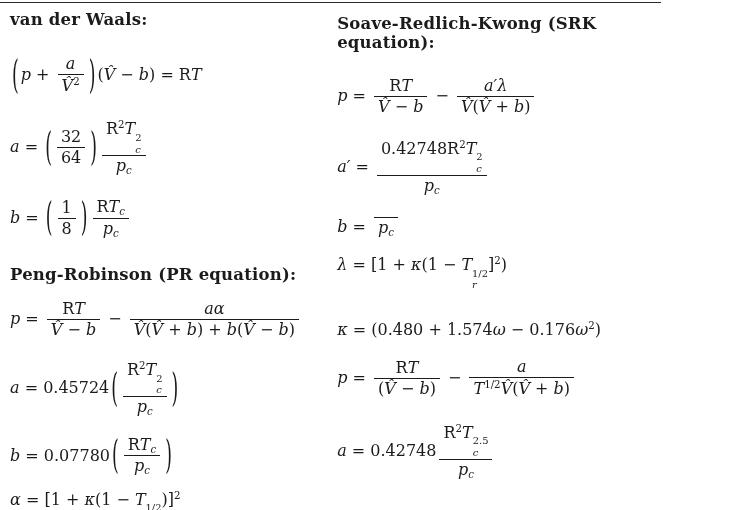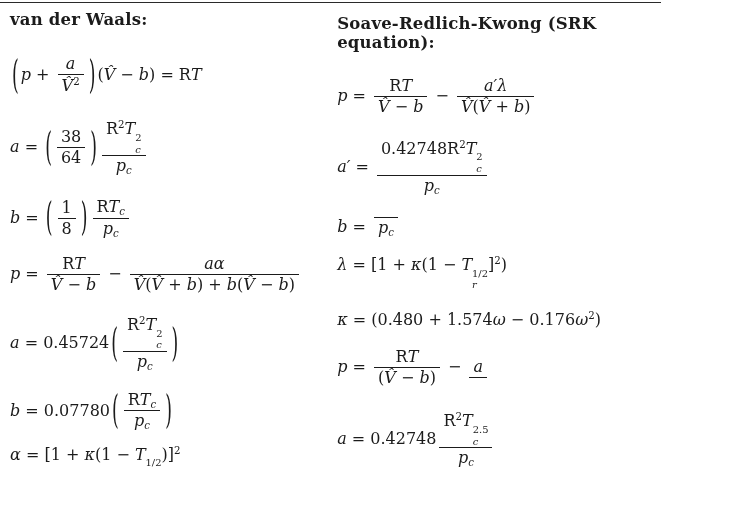--- a/index.html
+++ b/index.html
@@ -35,41 +35,42 @@
   <div class="cols">
 
     <div class="col col-left">
       <h2 class="heading" style="margin-top:1px">van der Waals:</h2>
       <div class="eq" style="margin-top:25px"><span class="bigpar">(</span><span class="mit">p</span><span class="mtx"> + </span><span class="frac">
             <span class="fnum"><span class="mit">a</span></span>
             <span class="fbar"></span>
             <span class="fden"><span class="mit">V̂</span><span class="msup">2</span></span>
           </span><span class="bigpar">)</span><span class="mtx">(</span><span class="mit">V̂</span><span class="mtx"> − </span><span class="mit">b</span><span class="mtx">) = R</span><span class="mit">T</span></div>
       <div class="eq" style="margin-top:22px"><span class="mit">a</span><span class="mtx"> = </span><span class="bigpar">(</span><span class="frac">
-            <span class="fnum"><span class="mtx">38</span></span>
+            <span class="fnum"><span class="mtx">32</span></span>
             <span class="fbar"></span>
             <span class="fden"><span class="mtx">64</span></span>
           </span><span class="bigpar">)</span><span class="frac">
             <span class="fnum"><span class="mtx">R</span><span class="msup">2</span><span class="mit">T</span><span class="mss">
                 <span class="mss-up">2</span>
                 <span class="mss-dn">c</span>
               </span></span>
             <span class="fbar"></span>
             <span class="fden"><span class="mit">p</span><span class="msub mit">c</span></span>
           </span></div>
       <div class="eq" style="margin-top:20px"><span class="mit">b</span><span class="mtx"> = </span><span class="bigpar">(</span><span class="frac">
             <span class="fnum"><span class="mtx">1</span></span>
             <span class="fbar"></span>
             <span class="fden"><span class="mtx">8</span></span>
           </span><span class="bigpar">)</span><span class="frac">
             <span class="fnum"><span class="mtx">R</span><span class="mit">T</span><span class="msub mit">c</span></span>
             <span class="fbar"></span>
             <span class="fden"><span class="mit">p</span><span class="msub mit">c</span></span>
           </span></div>
 
+      <h2 class="heading" style="margin-top:26px">Peng-Robinson (PR equation):</h2>
       <div class="eq" style="margin-top:15px"><span class="mit">p</span><span class="mtx"> = </span><span class="frac">
             <span class="fnum"><span class="mtx">R</span><span class="mit">T</span></span>
             <span class="fbar"></span>
             <span class="fden"><span class="mit">V̂</span><span class="mtx"> − </span><span class="mit">b</span></span>
           </span><span class="mtx"> − </span><span class="frac">
             <span class="fnum"><span class="mit">aα</span></span>
             <span class="fbar"></span>
             <span class="fden"><span class="mit">V̂</span><span class="mtx">(</span><span class="mit">V̂</span><span class="mtx"> + </span><span class="mit">b</span><span class="mtx">) + </span><span class="mit">b</span><span class="mtx">(</span><span class="mit">V̂</span><span class="mtx"> − </span><span class="mit">b</span><span class="mtx">)</span></span>
           </span></div>
       <div class="eq" style="margin-top:19px"><span class="mit">a</span><span class="mtx"> = 0.45724</span><span class="bigpar">(</span><span class="frac">
@@ -110,29 +111,30 @@
             <span class="fden"><span class="mit">p</span><span class="msub mit">c</span></span>
           </span></div>
       <div class="eq" style="margin-top:20px"><span class="mit">b</span><span class="mtx"> = </span><span class="frac">
             <span class="fbar"></span>
             <span class="fden"><span class="mit">p</span><span class="msub mit">c</span></span>
           </span></div>
       <div class="eq" style="margin-top:16px"><span class="mit">λ</span><span class="mtx"> = [1 + </span><span class="mit">κ</span><span class="mtx">(1 − </span><span class="mit">T</span><span class="mss">
             <span class="mss-up">1/2</span>
             <span class="mss-dn">r</span>
           </span><span class="mtx">]</span><span class="msup">2</span><span class="mtx">)</span></div>
-      <div class="eq" style="margin-top:18px"><span class="mit">κ</span><span class="mtx"> = (0.480 + 1.574</span><span class="mit">ω</span><span class="mtx"> − 0.176</span><span class="mit">ω</span><span class="msup">2</span><span class="mtx">)</span></div>
+      <div class="eq" style="margin-top:28px"><span class="mit">κ</span><span class="mtx"> = (0.480 + 1.574</span><span class="mit">ω</span><span class="mtx"> − 0.176</span><span class="mit">ω</span><span class="msup">2</span><span class="mtx">)</span></div>
 
       <div class="eq" style="margin-top:18px"><span class="mit">p</span><span class="mtx"> = </span><span class="frac">
             <span class="fnum"><span class="mtx">R</span><span class="mit">T</span></span>
             <span class="fbar"></span>
             <span class="fden"><span class="mtx">(</span><span class="mit">V̂</span><span class="mtx"> − </span><span class="mit">b</span><span class="mtx">)</span></span>
           </span><span class="mtx"> − </span><span class="frac">
             <span class="fnum"><span class="mit">a</span></span>
             <span class="fbar"></span>
+            <span class="fden"><span class="mit">T</span><span class="msup">1/2</span><span class="mit">V̂</span><span class="mtx">(</span><span class="mit">V̂</span><span class="mtx"> + </span><span class="mit">b</span><span class="mtx">)</span></span>
           </span></div>
       <div class="eq" style="margin-top:22px"><span class="mit">a</span><span class="mtx"> = 0.42748</span><span class="frac">
             <span class="fnum"><span class="mtx">R</span><span class="msup">2</span><span class="mit">T</span><span class="mss">
                 <span class="mss-up">2.5</span>
                 <span class="mss-dn">c</span>
               </span></span>
             <span class="fbar"></span>
             <span class="fden"><span class="mit">p</span><span class="msub mit">c</span></span>
           </span></div>
     </div>

